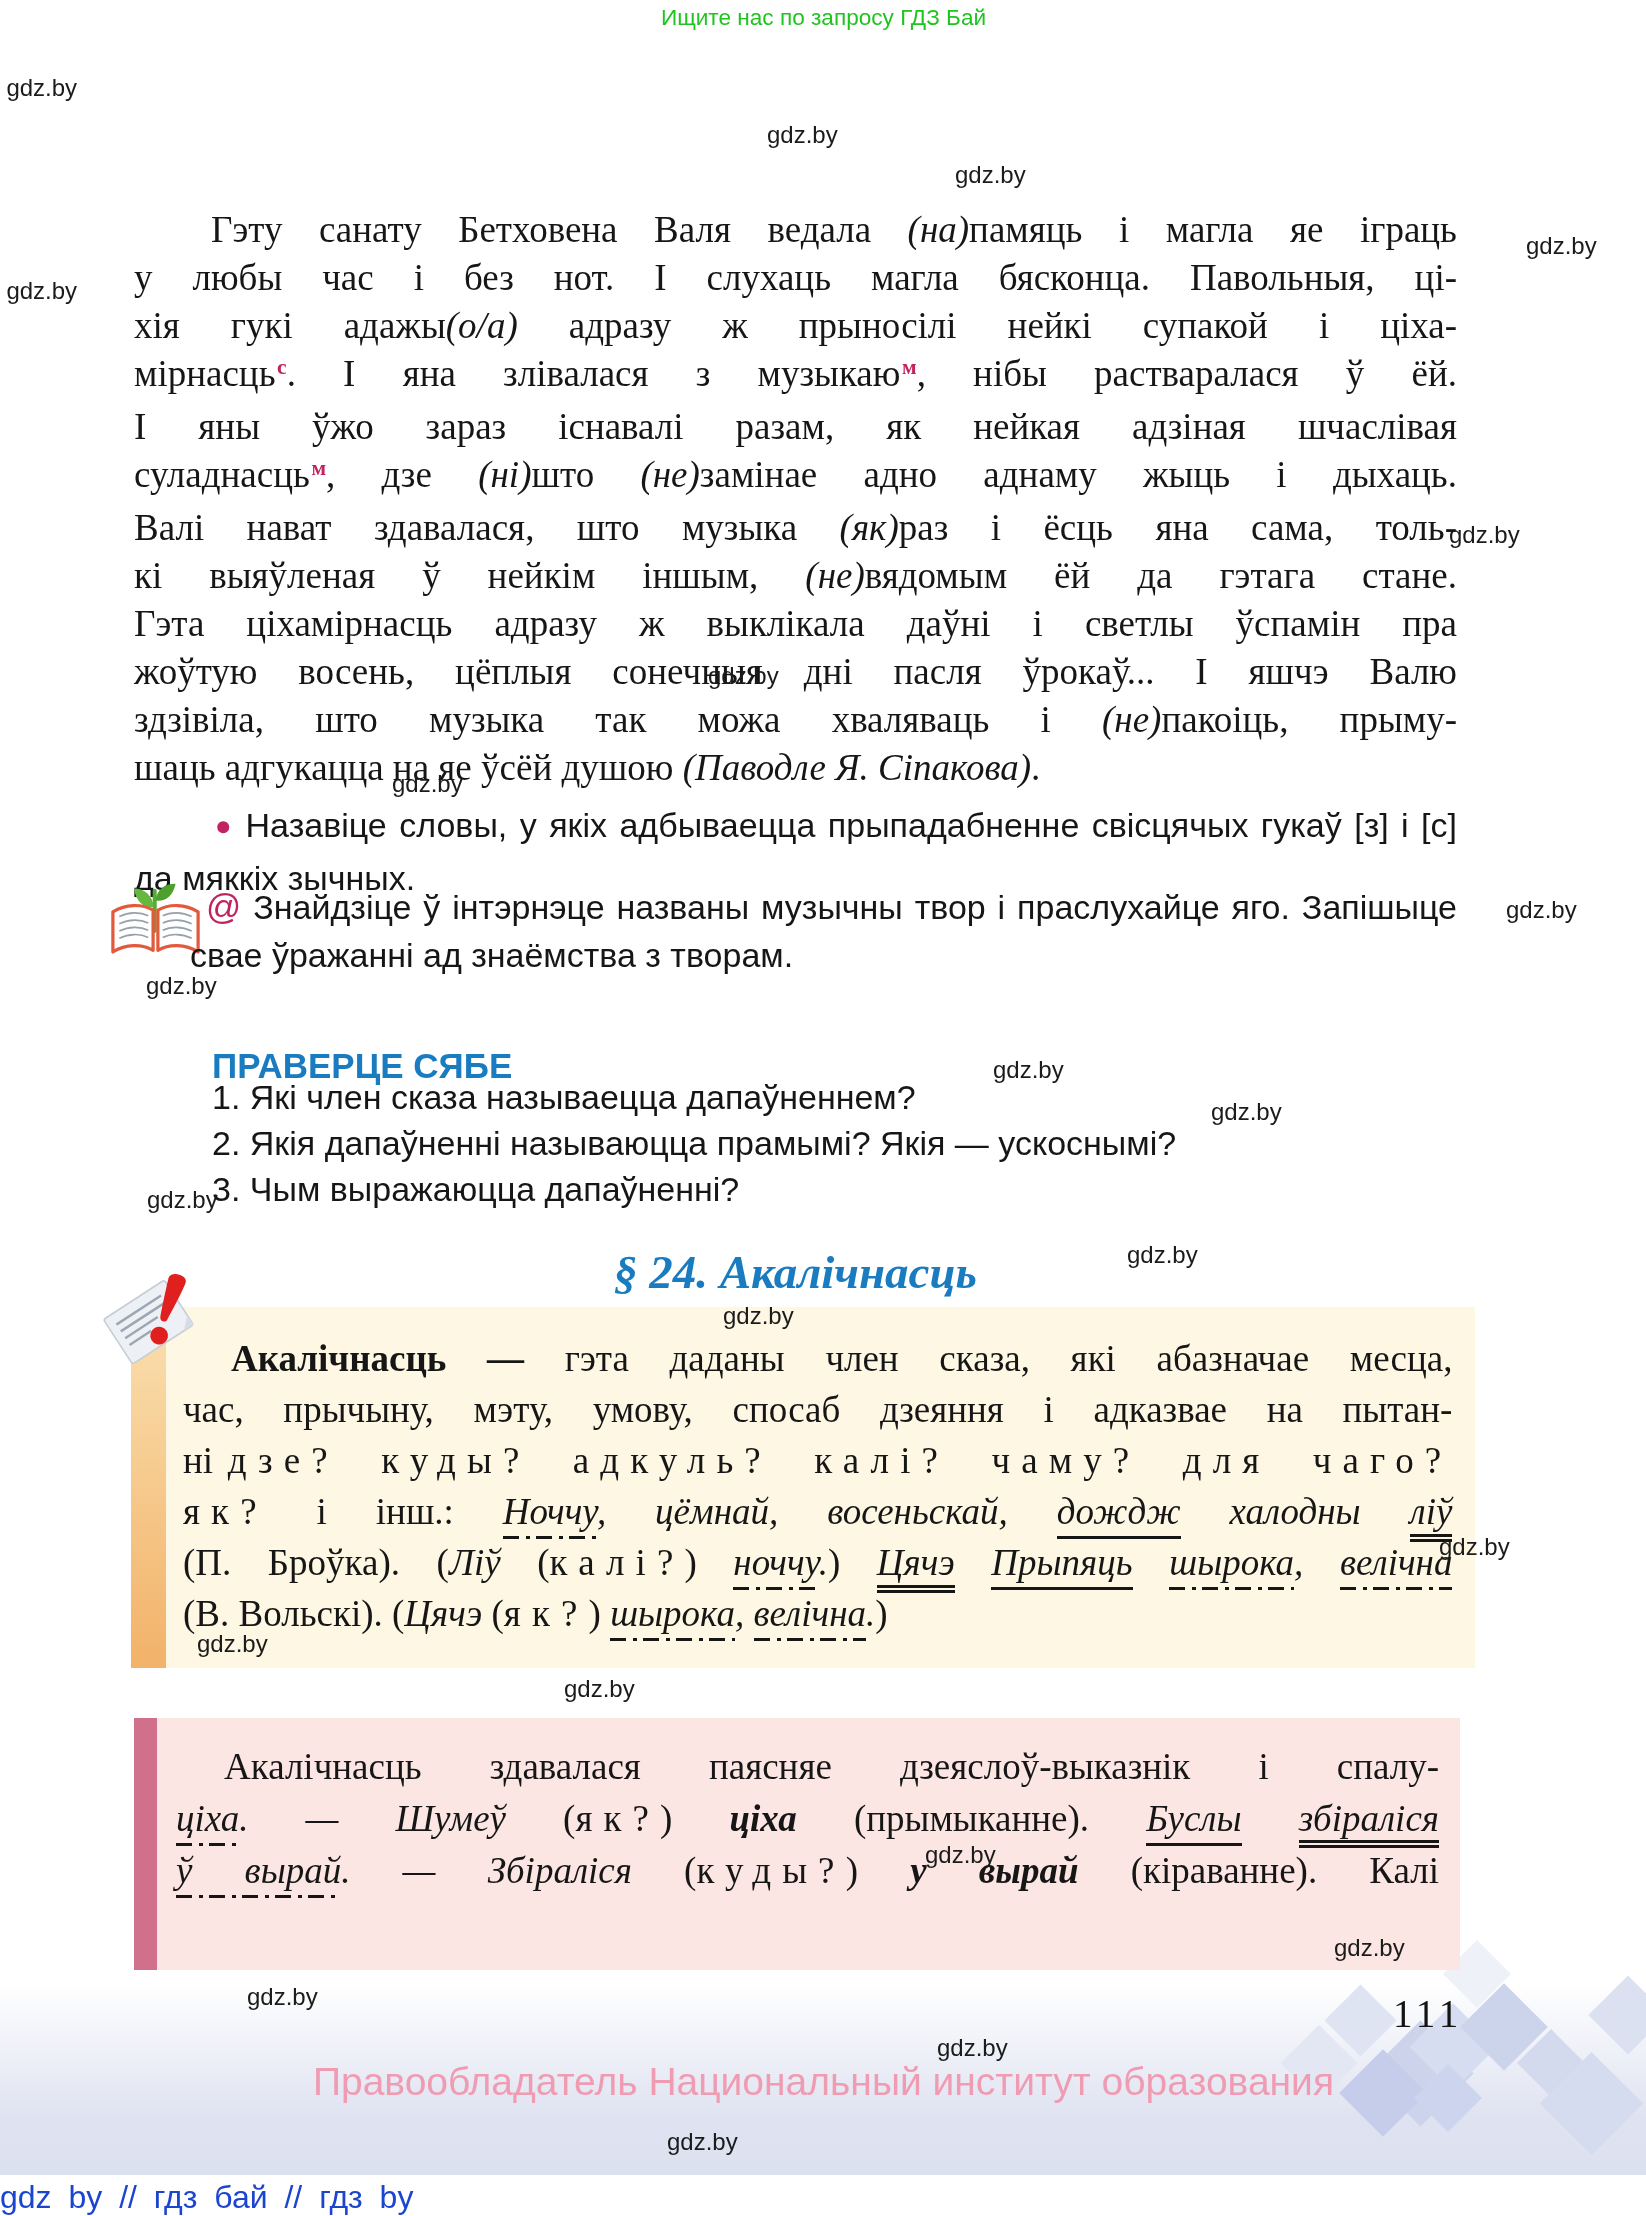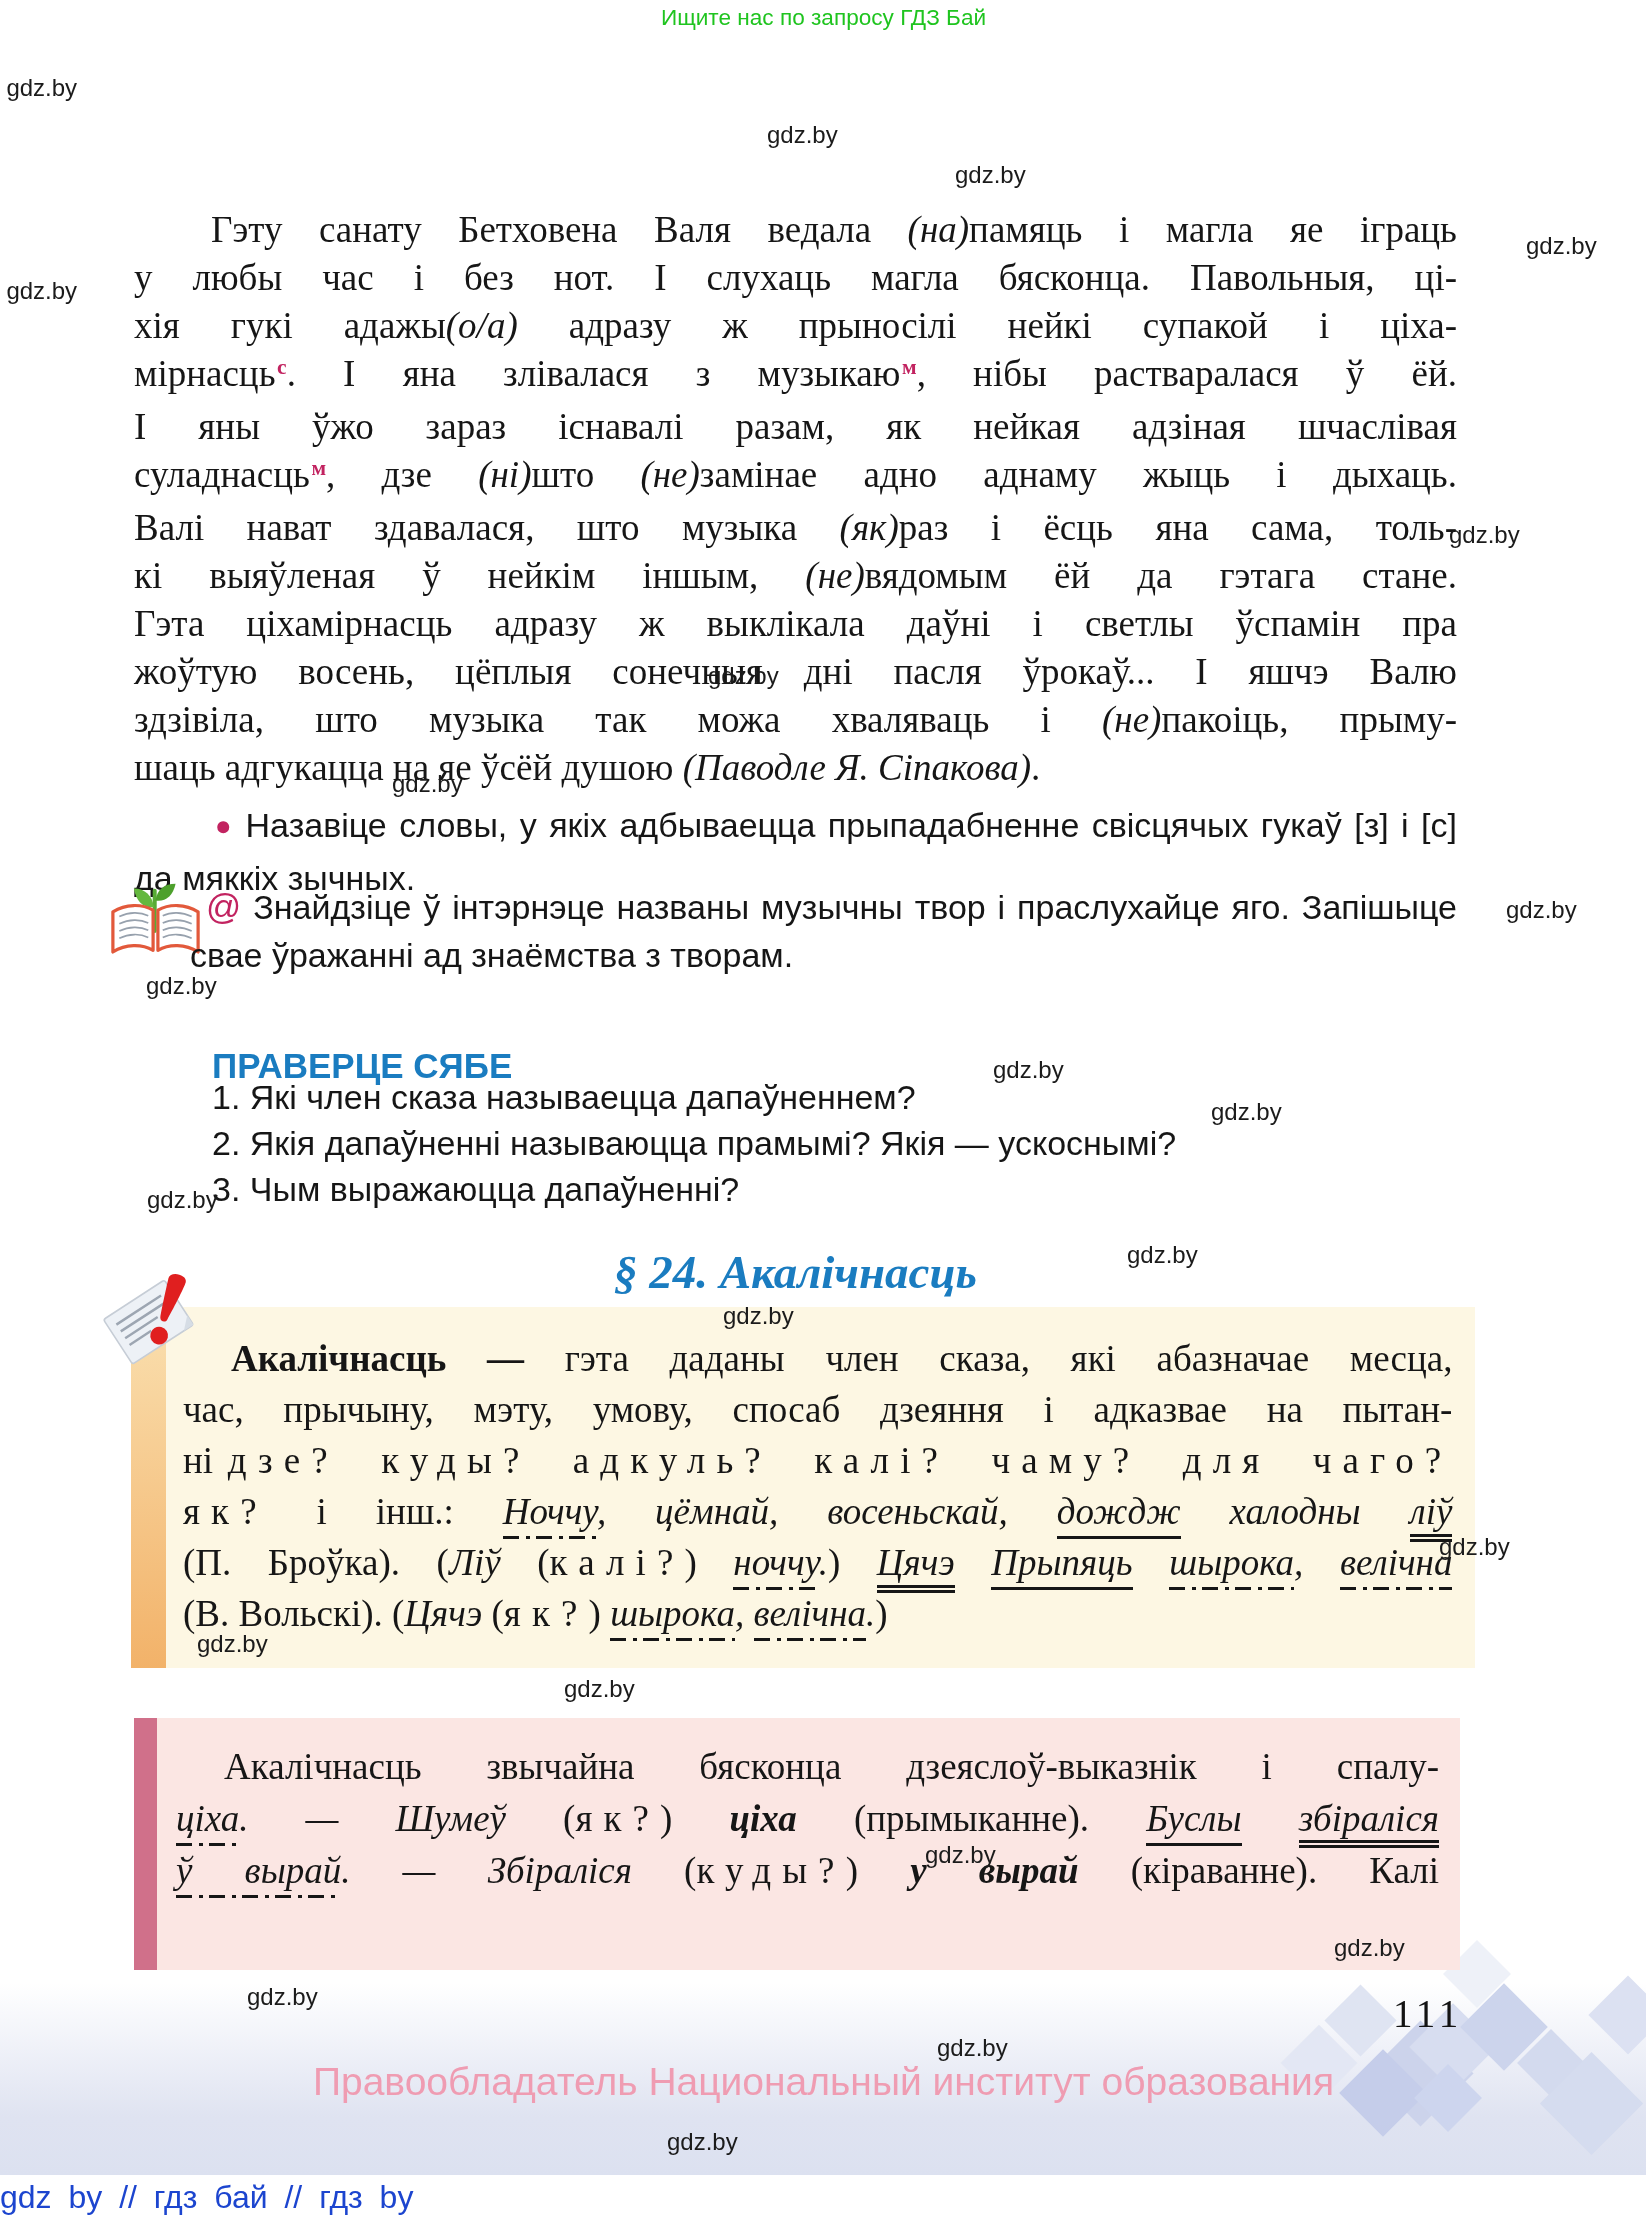--- a/index.html
+++ b/index.html
@@ -158,21 +158,21 @@
     <g transform="rotate(14 84 64)">
       <path d="M76 18 C76 8 98 8 98 18 C98 24 90 58 87 68 C86 73 79 73 78 68 C77 58 76 24 76 18 Z" fill="#e01f1f"></path>
       <circle cx="82" cy="90" r="11" fill="#e01f1f"></circle>
     </g>
   </svg>
 </div>
 
 <div id="note-box" class="abs">
   <div id="note-strip"></div>
   <div id="note-content">
-      <div class="tline t-just" style="text-indent: 48px;"><span>Акалічнасць звычайна бясконца дзеяслоў-выказнік і спалу-</span></div>
+      <div class="tline t-just" style="text-indent: 48px;"><span>Акалічнасць здавалася паясняе дзеяслоў-выказнік і спалу-</span></div>
       <div class="tline t-just"><span class="i ud">ціха</span><span class="i">. — Шумеў</span><span> (</span><span class="sp">як?</span><span>) </span><span class="bi">ціха</span><span> (прымыканне). </span><span class="i u1">Буслы</span><span> </span><span class="i u2">збіраліся</span></div>
       <div class="tline t-just"><span class="i ud">ў вырай</span><span class="i">. — Збіраліся</span><span> (</span><span class="sp">куды?</span><span>) </span><span class="bi">у вырай</span><span> (кіраванне). Калі</span></div>
     </div>
 </div>
 
 <div id="page-number" class="abs">111</div>
 <div id="copyright" class="abs">Правообладатель Национальный институт образования</div>
 <div id="footer-links" class="abs">gdz by // гдз бай // гдз by</div>
 
 <div id="wm-layer">

